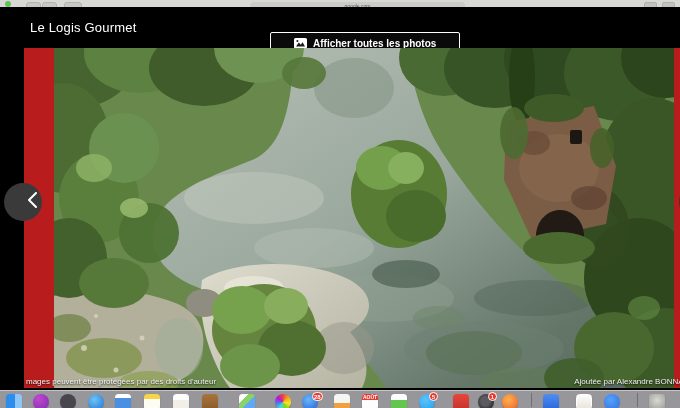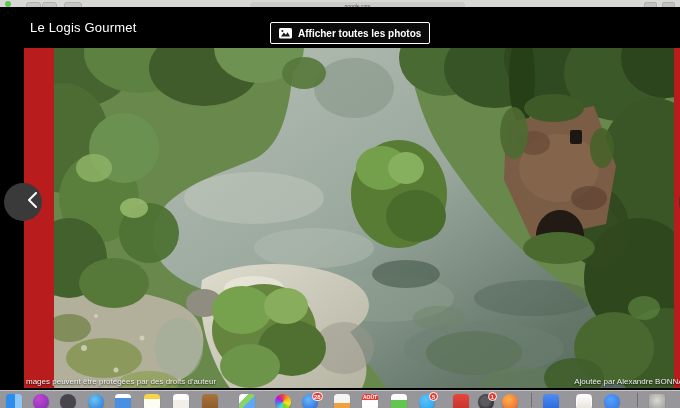--- a/index.html
+++ b/index.html
@@ -11,22 +11,22 @@
           border-bottom:1px solid #a9a9a7;overflow:hidden;}
   .traffic{position:absolute;left:5px;top:1px;width:6px;height:6px;border-radius:50%;background:#61c554;}
   .navbtn{position:absolute;top:2px;width:13px;height:10px;border-radius:3px;background:#c7c7c5;border:1px solid #b2b2b0;}
   .urlpill{position:absolute;left:250px;top:2px;width:215px;height:12px;border-radius:4px;background:#cbcbc9;
            font-size:5px;color:#555;text-align:center;line-height:8px;}
   .chrome-right{position:absolute;top:2px;width:11px;height:9px;border-radius:2px;background:#c2c2c0;border:1px solid #b0b0ae;}
 
   
   .viewer-header{position:absolute;left:0;top:7px;width:680px;height:41px;background:#000;}
   .vtitle{position:absolute;left:14px;top:13px;font-size:13px;color:#fff;letter-spacing:.2px;margin-left:16px;}
-  .allphotos{position:absolute;left:270px;top:15px;height:22px;box-sizing:border-box;
-             display:flex;align-items:center;gap:6px;padding:0 8px;background:#0a0a0a;
+  .allphotos{position:absolute;left:270px;top:25px;height:22px;box-sizing:border-box;
+             display:flex;align-items:center;gap:6px;padding:0 23px;background:#0a0a0a;
              border:1px solid #fff;border-radius:2px;color:#fff;font-size:10px;font-weight:bold;cursor:pointer;}
   .allphotos svg{display:block;}
 
   
   .stage{position:absolute;left:0;top:48px;width:680px;height:340px;background:#b91c1c;margin-left:24px;}
   .photo{position:absolute;left:30px;top:0;width:620px;height:340px;overflow:hidden;}
   .navarrow{position:absolute;width:38px;height:38px;border-radius:50%;display:flex;
             align-items:center;justify-content:center;cursor:pointer;}
   .navarrow.prev{left:-20px;top:135px;background:#3a3a3a;}
   .navarrow.next{left:655px;top:135px;background:rgba(48,48,48,.75);}

